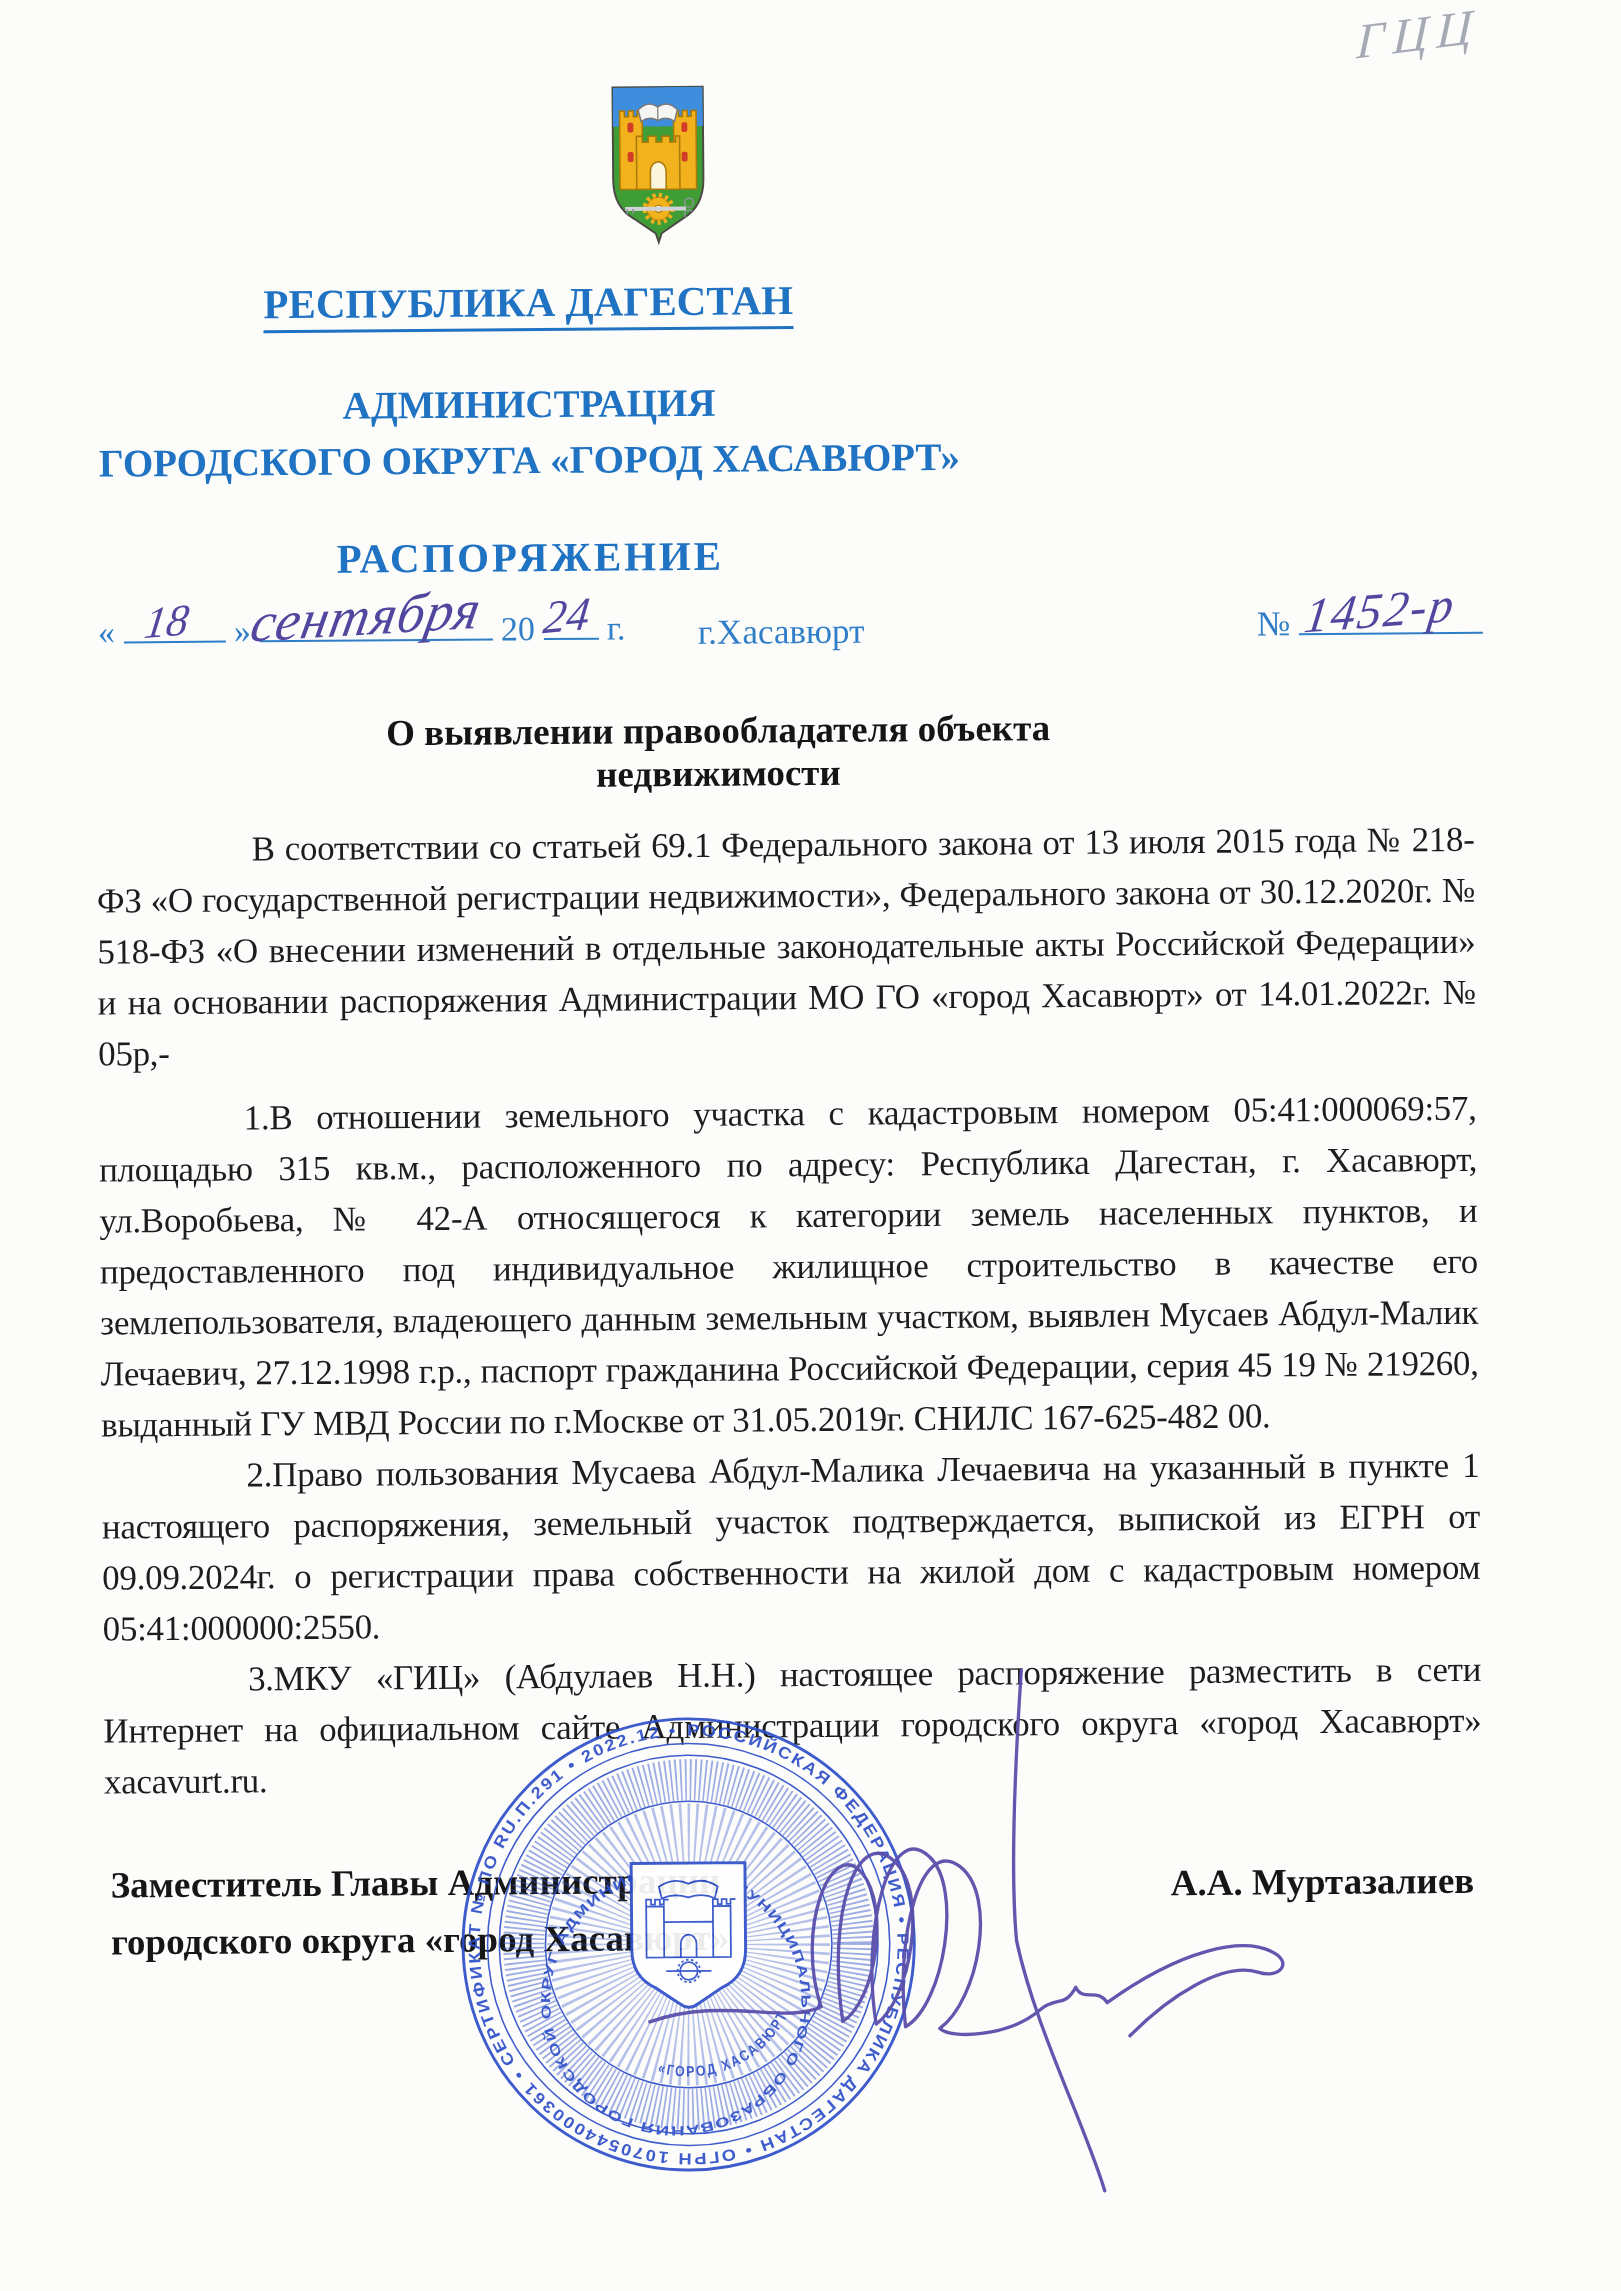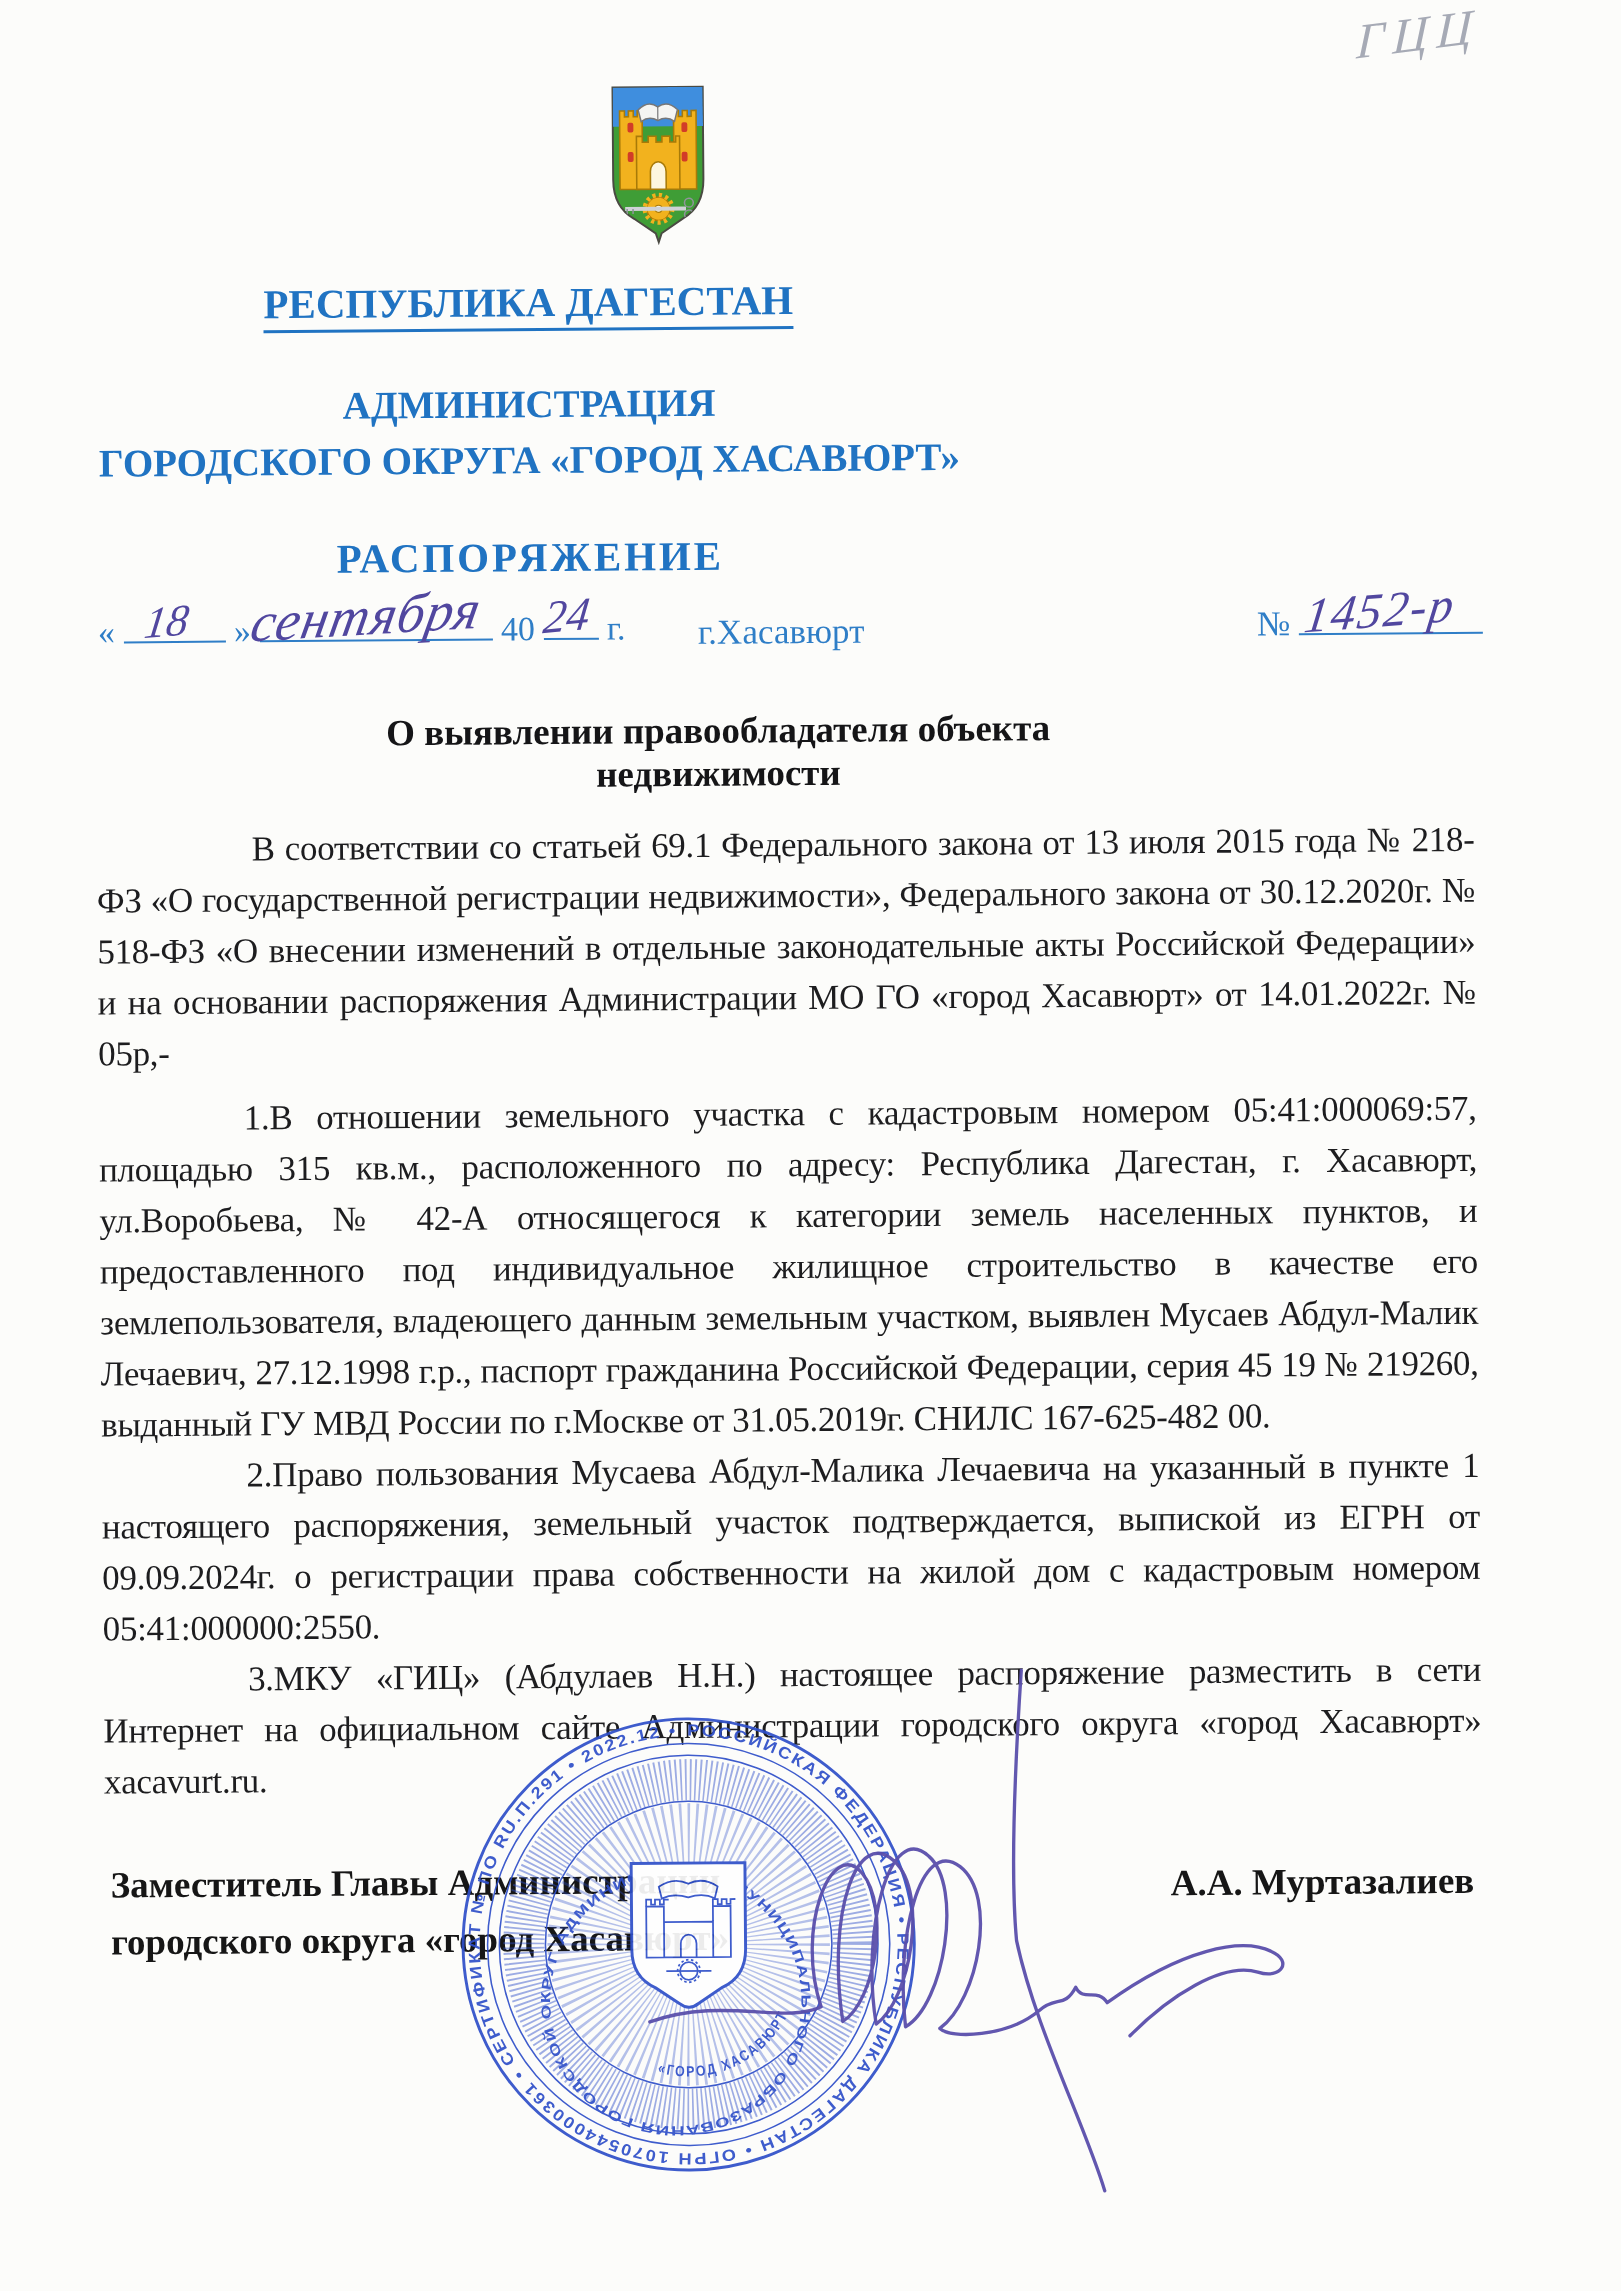--- a/index.html
+++ b/index.html
@@ -116,21 +116,21 @@
 
     <div class="date-row">
       <span>«</span>
       <span class="slot slot-day">
         <span class="hand hand-day">18</span>
       </span>
       <span>»</span>
       <span class="slot slot-month">
         <span class="hand hand-month">сентября</span>
       </span>
-      <span>40</span>
+      <span>20</span>
       <span class="slot slot-year">
         <span class="hand hand-year">24</span>
       </span>
       <span>г.</span>
 
       <span class="date-city">г.Хасавюрт</span>
 
       <span class="date-num">
         <span>№</span>
         <span class="slot slot-num">

